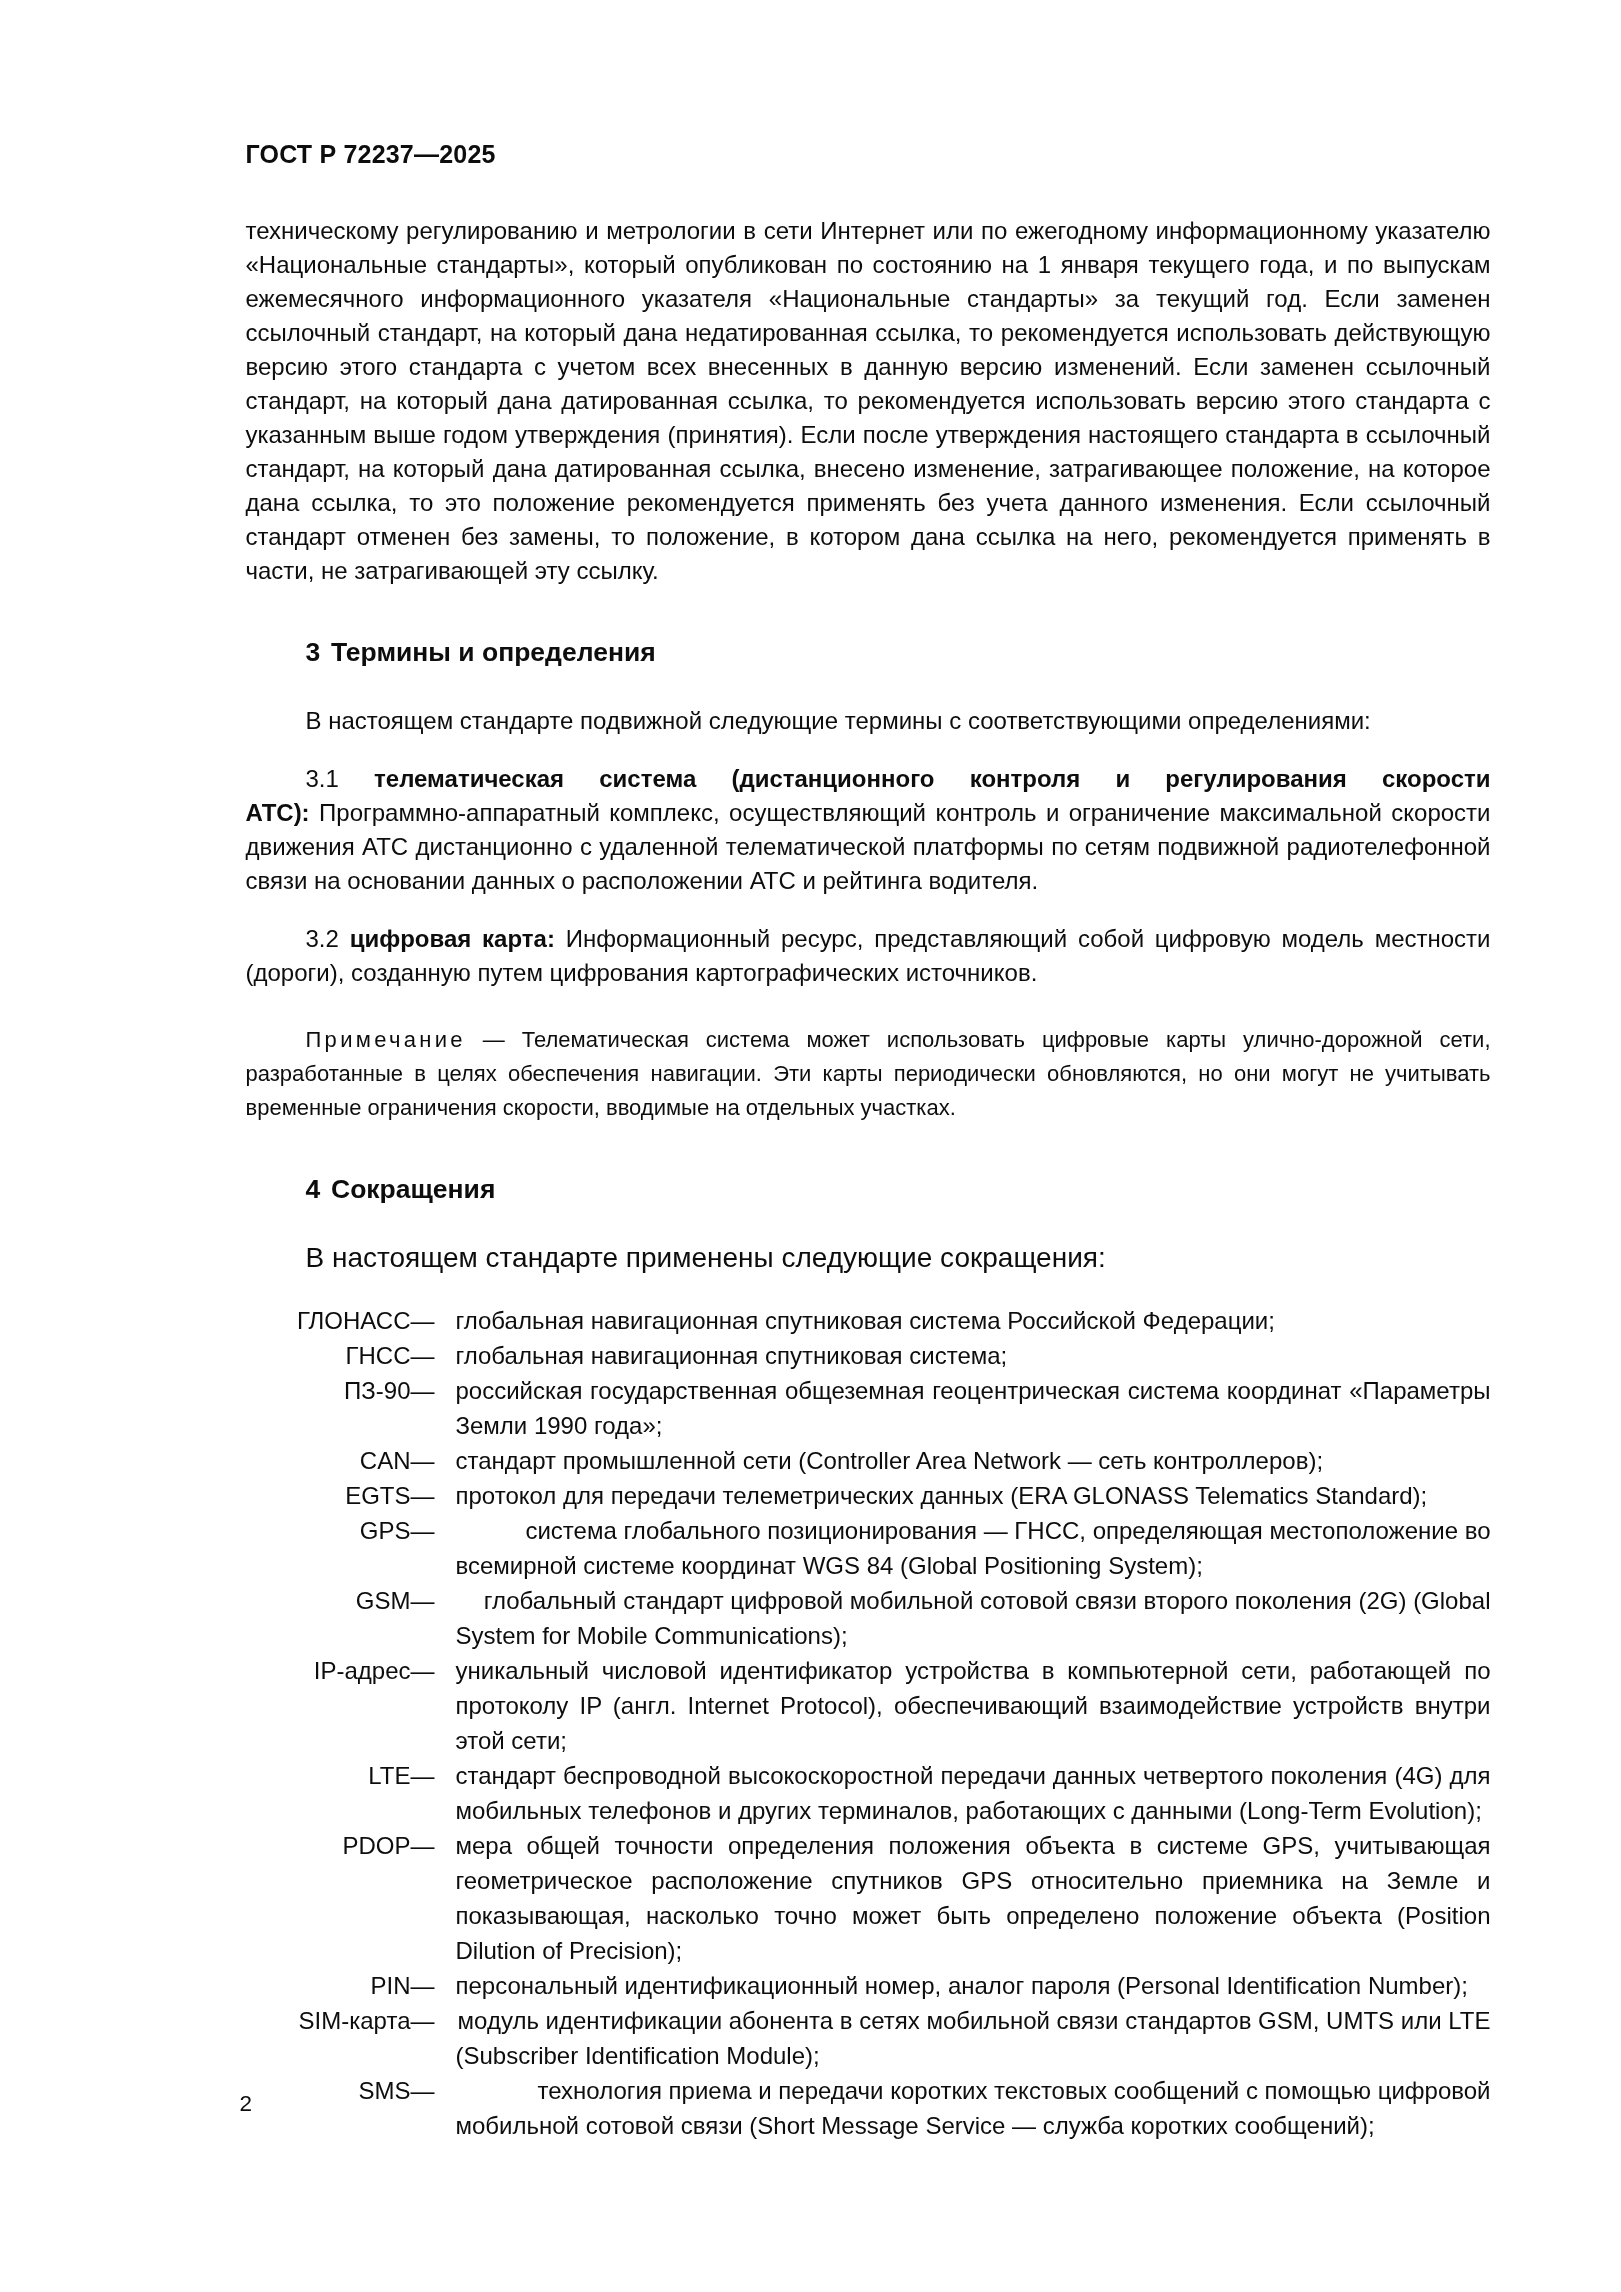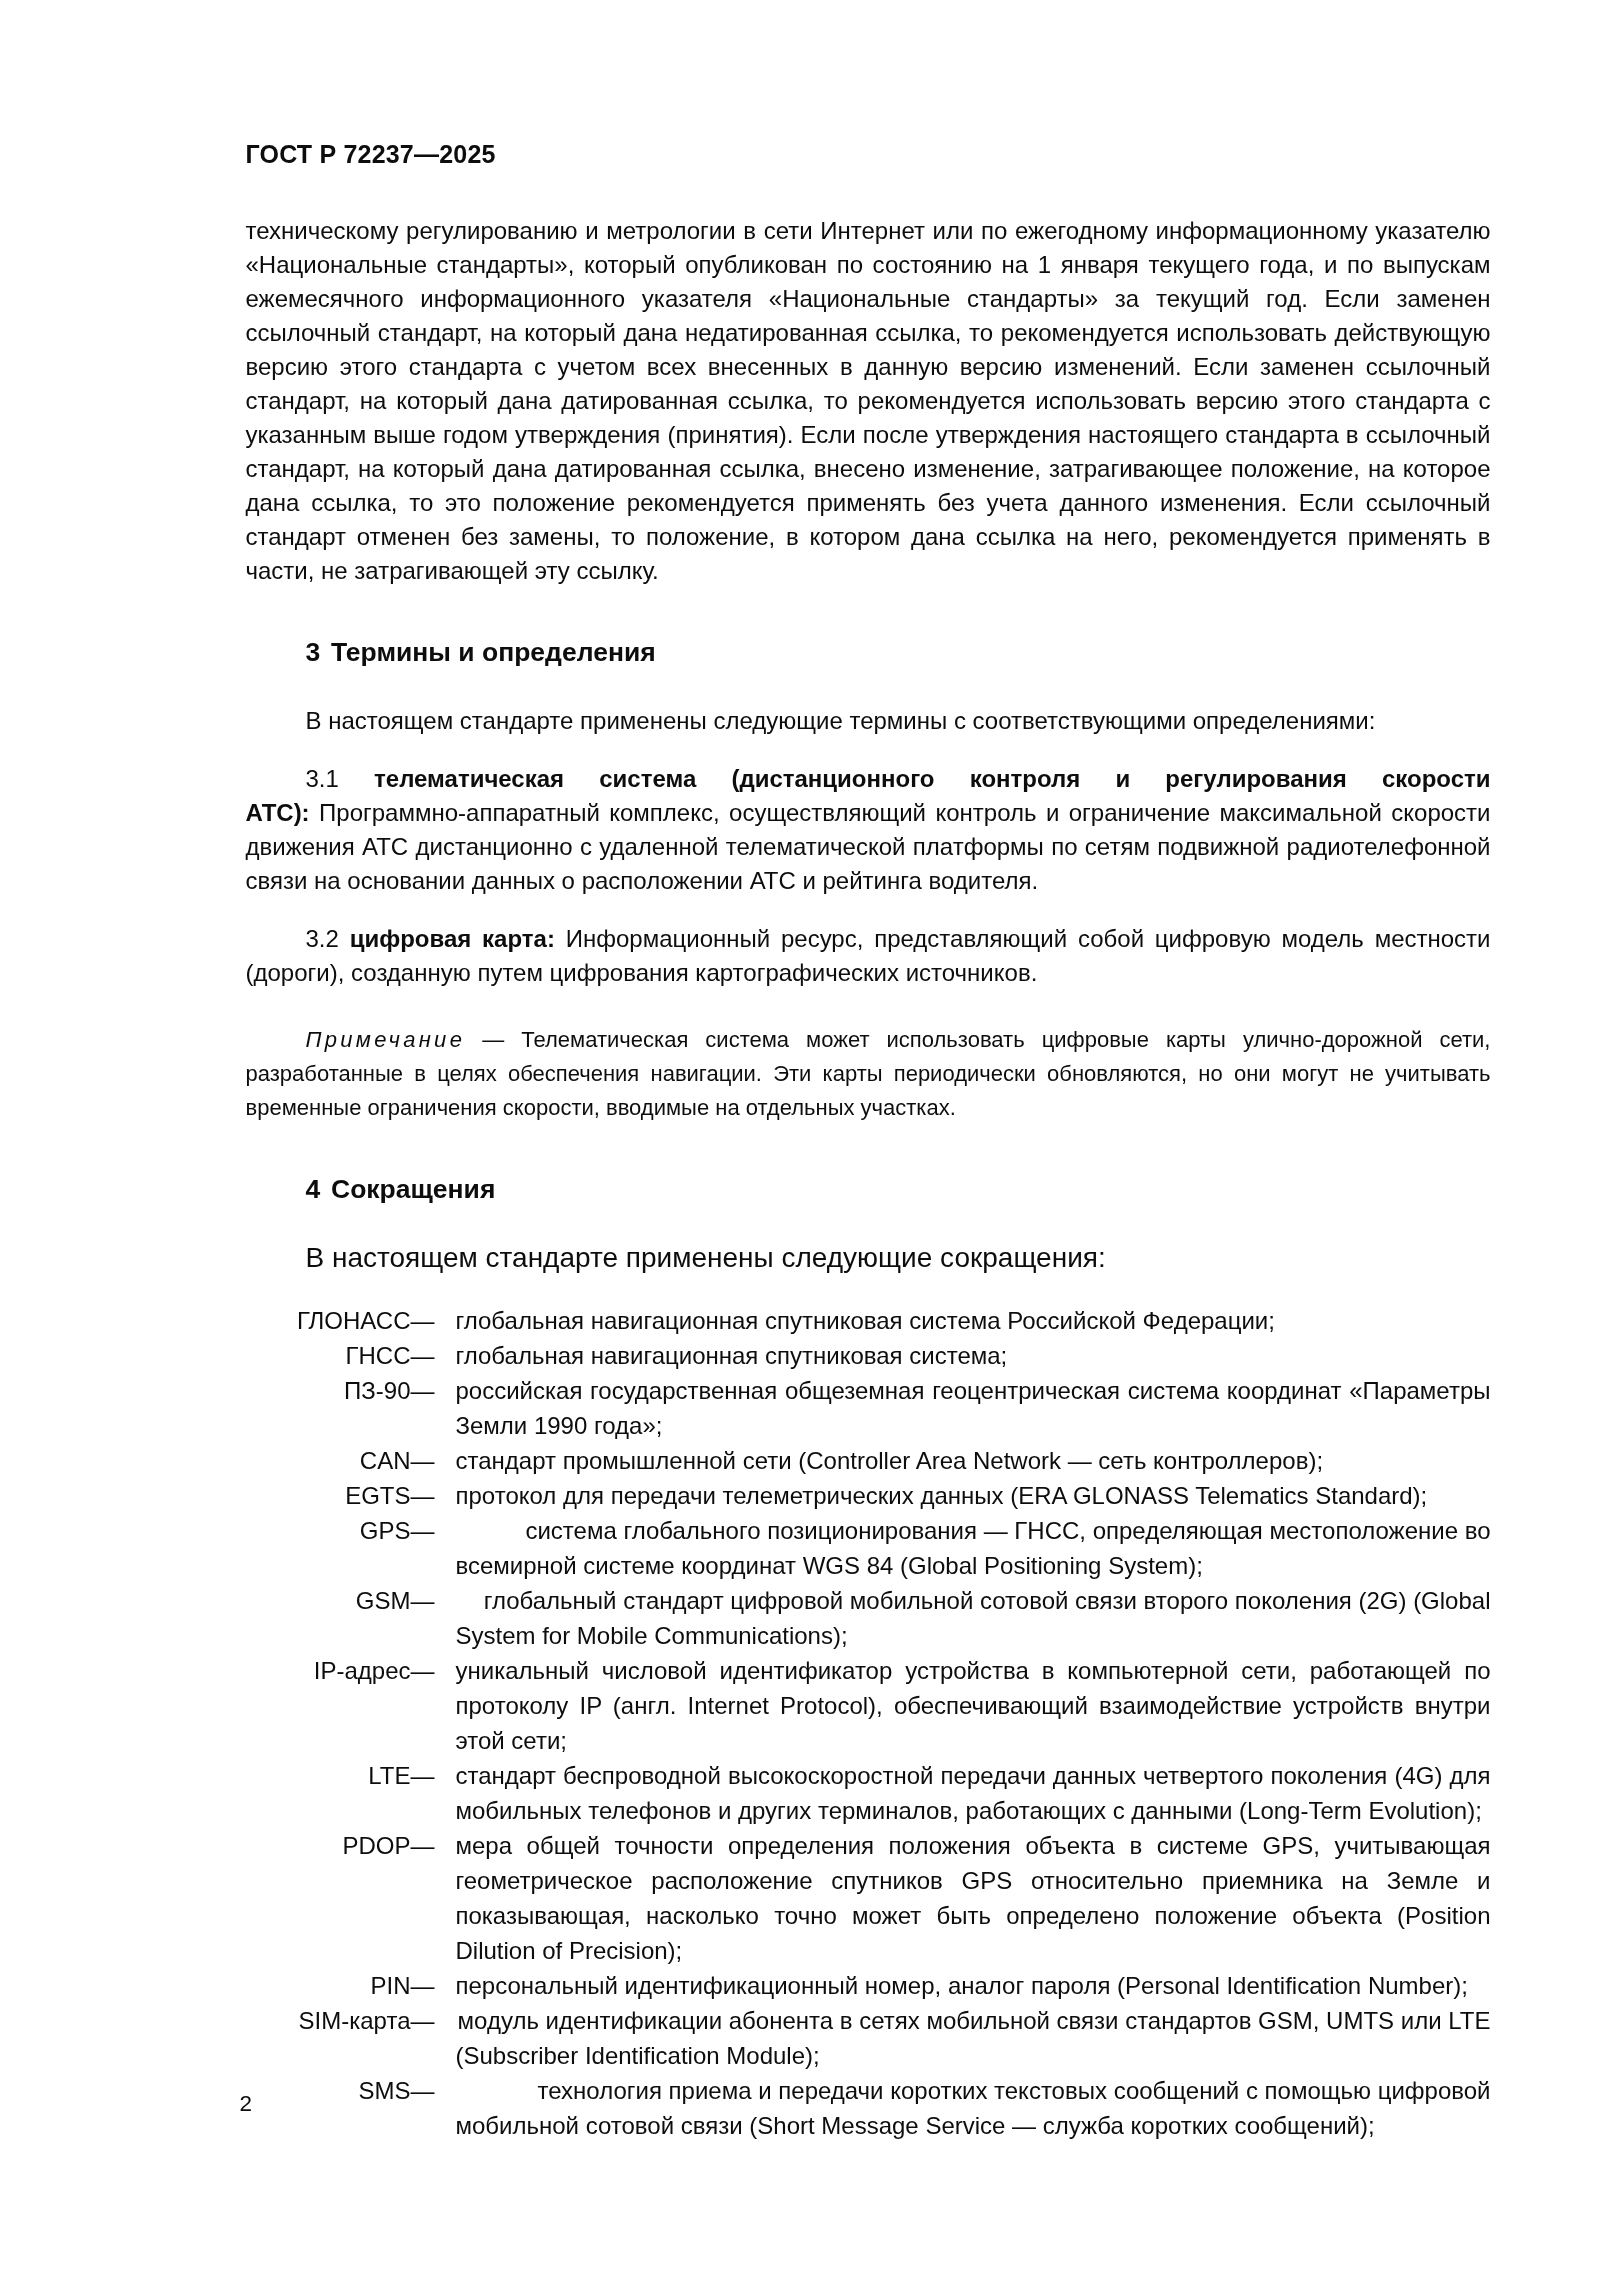--- a/index.html
+++ b/index.html
@@ -74,21 +74,20 @@
   .note-para {
     font-size: 22px;
     line-height: 34px;
     text-align: justify;
     text-align-last: left;
     text-indent: 60px;
     margin-top: 33px;
   }
   .note-word {
     letter-spacing: 3.3px;
-    font-style: italic;
   }
   .abbr-intro {
     font-size: 28px;
     line-height: 34px;
     text-indent: 60px;
     margin-top: 35px;
   }
   .abbr-list {
     margin-top: 3.9px;
   }
@@ -136,21 +135,21 @@
 
     <div class="doc-header">ГОСТ Р 72237—2025</div>
 
     <p class="intro-para">техническому регулированию и метрологии в сети Интернет или по ежегодному информационному указателю «Национальные стандарты», который опубликован по состоянию на 1 января текущего года, и по выпускам ежемесячного информационного указателя «Национальные стандарты» за текущий год. Если заменен ссылочный стандарт, на который дана недатированная ссылка, то рекомендуется использовать действующую версию этого стандарта с учетом всех внесенных в данную версию изменений. Если заменен ссылочный стандарт, на который дана датированная ссылка, то рекомендуется использовать версию этого стандарта с указанным выше годом утверждения (принятия). Если после утверждения настоящего стандарта в ссылочный стандарт, на который дана датированная ссылка, внесено изменение, затрагивающее положение, на которое дана ссылка, то это положение рекомендуется применять без учета данного изменения. Если ссылочный стандарт отменен без замены, то положение, в котором дана ссылка на него, рекомендуется применять в части, не затрагивающей эту ссылку.</p>
 
     <h2 class="section-heading">
       <span class="num">3</span><span>Термины и определения</span>
     </h2>
 
     <div class="block-terms">
-      <p class="body-para first-line-indent">В настоящем стандарте применены следующие термины с соответствующими определениями:</p>
+      <p class="body-para first-line-indent">В настоящем стандарте подвижной следующие термины с соответствующими определениями:</p>
 
       <p class="body-para first-line-indent">
         <span>3.1</span><span>&nbsp;</span><span class="term-label">телематическая система (дистанционного контроля и регулирования скорости АТС):</span><span>&nbsp;</span><span>Программно-аппаратный комплекс, осуществляющий контроль и ограничение максимальной скорости движения АТС дистанционно с удаленной телематической платформы по сетям подвижной радиотелефонной связи на основании данных о расположении АТС и рейтинга водителя.</span>
       </p>
 
       <p class="body-para first-line-indent">
         <span>3.2</span><span>&nbsp;</span><span class="term-label">цифровая карта:</span><span>&nbsp;</span><span>Информационный ресурс, представляющий собой цифровую модель местности (дороги), созданную путем цифрования картографических источников.</span>
       </p>
 
       <p class="note-para">

